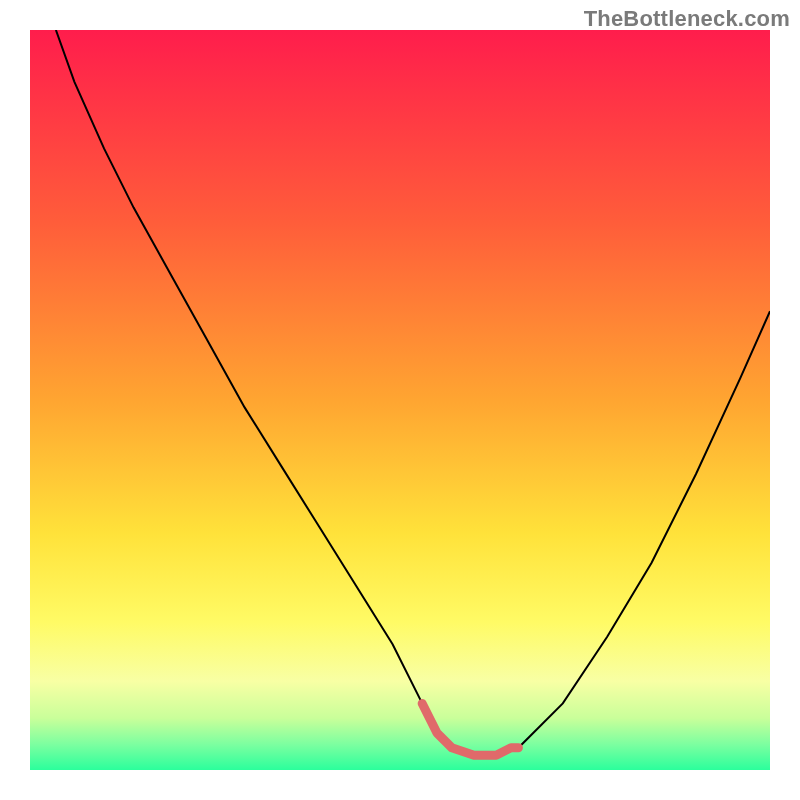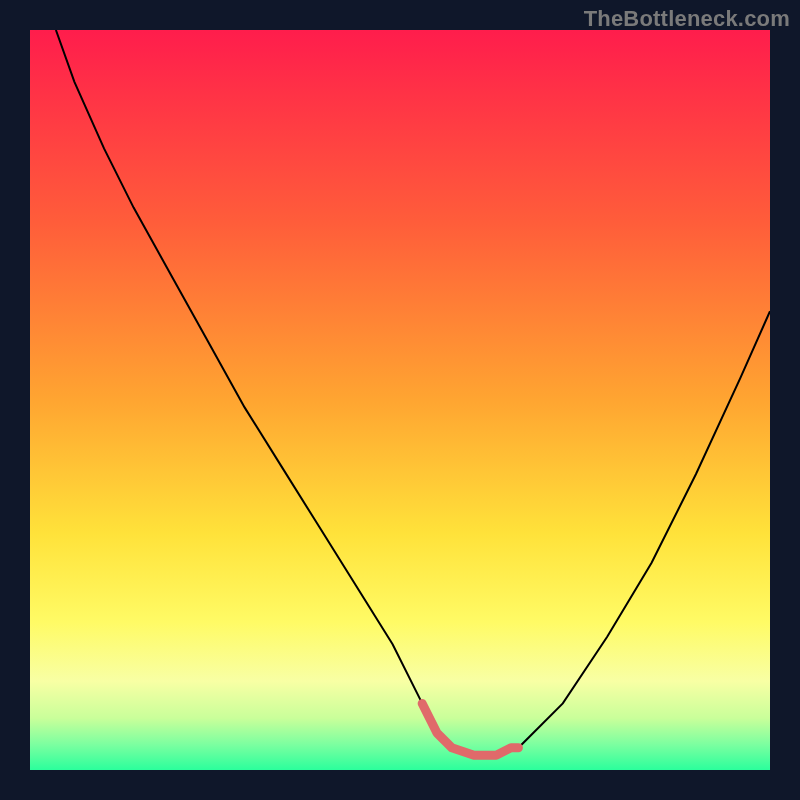--- a/index.html
+++ b/index.html
@@ -8,21 +8,21 @@
     width: 800px;
     height: 800px;
     background: #000;
     overflow: hidden;
     font-family: Arial, Helvetica, sans-serif;
   }
   .frame {
     position: relative;
     width: 800px;
     height: 800px;
-    background: #0f172a;
+    background: #ffffff;
   }
   .plot-area {
     position: absolute;
     left: 30px;
     top: 30px;
     width: 740px;
     height: 740px;
     overflow: hidden;
   }
   .gradient {

